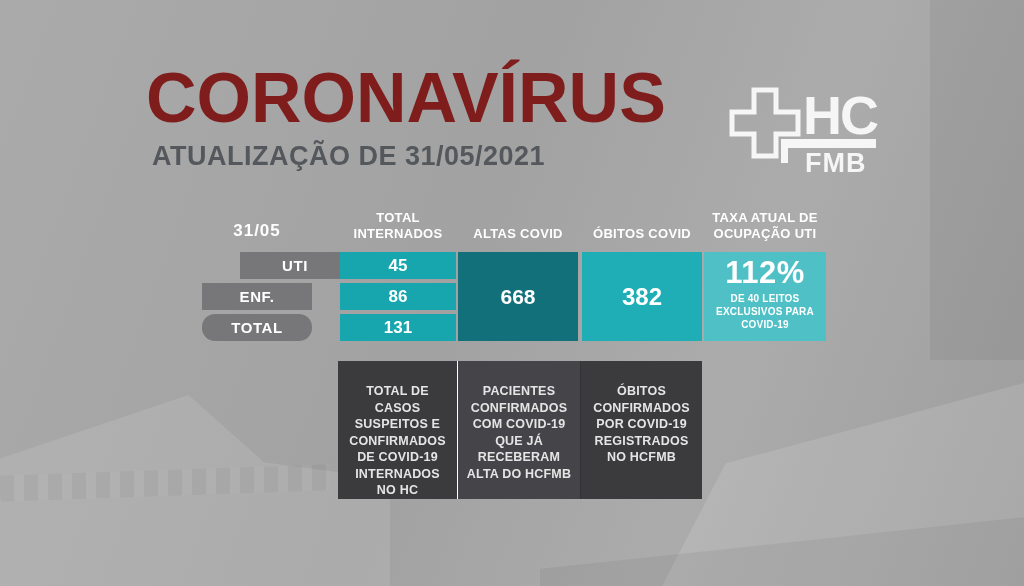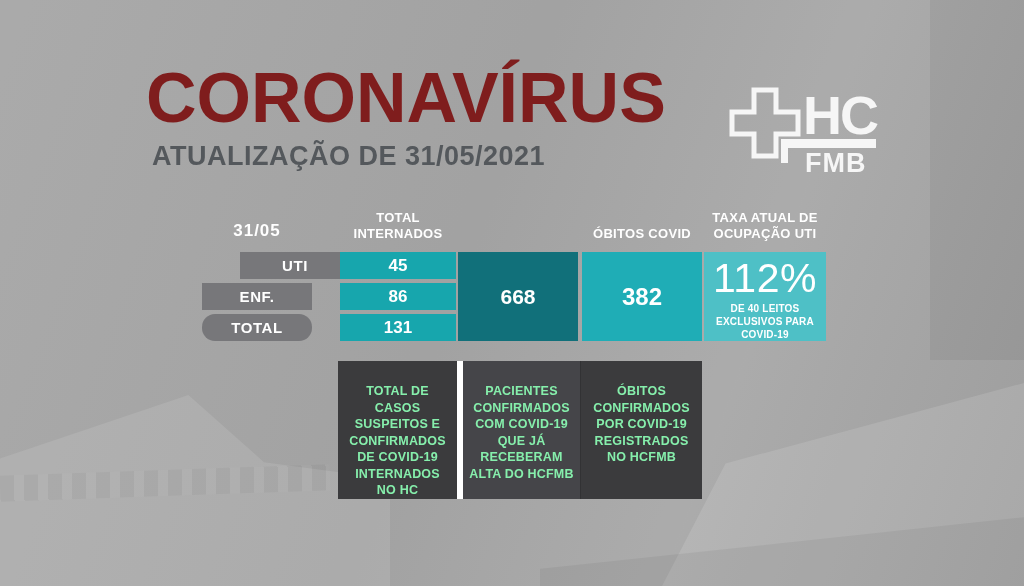--- a/index.html
+++ b/index.html
@@ -67,31 +67,31 @@
     position: absolute;
     display: flex; align-items: center; justify-content: center;
     color: #fff; font-weight: bold; text-align: center;
   }
   .row-label { left: 202px; width: 110px; height: 27px; background: #77777a; font-size: 15px; letter-spacing: 0.6px; }
   .row-value { left: 340px; width: 116px; height: 27px; background: #17a6ad; font-size: 17px; }
   .cell-altas  { left: 458px; top: 252px; width: 120px; height: 89px; background: #11707a; font-size: 21px; }
   .cell-obitos { left: 582px; top: 252px; width: 120px; height: 89px; background: #1fadb6; font-size: 24px; }
   .cell-taxa   { left: 704px; top: 252px; width: 122px; height: 89px; background: #4ec0c6;
                  flex-direction: column; justify-content: flex-start; padding-top: 5px; }
-  .taxa-value { font-size: 41px; font-weight: normal; line-height: 1.05; letter-spacing: 0.5px; }
+  .taxa-value { font-size: 31px; font-weight: bold; line-height: 1.05; letter-spacing: 0.5px; }
   .taxa-note  { width: 114px; font-size: 10px; font-weight: bold; line-height: 1.3; margin-top: 2px; letter-spacing: 0.2px; }
 
   
   .fnote {
     position: absolute; top: 361px; height: 138px;
-    color: #86efac; font-weight: bold; font-size: 12.5px; line-height: 1.32;
+    color: #e5e5e5; font-weight: bold; font-size: 12.5px; line-height: 1.32;
     text-align: center; padding: 22px 6px 0 6px; letter-spacing: 0.2px;
   }
   .fn-1 { left: 338px; width: 119px; background: #3b3b3d; }
-  .fn-2 { left: 457px; width: 124px; background: #454549; border-left: 6px solid #ffffff; border-right: 1px solid #323234; }
+  .fn-2 { left: 457px; width: 124px; background: #454549; border-left: 1px solid #ffffff; border-right: 1px solid #323234; }
   .fn-3 { left: 581px; width: 121px; background: #3b3b3d; }
 </style>
 </head>
 <body>
 
 <div class="canvas">
 
   <div class="bg-tint"></div>
   <div class="bg-building-left"></div>
   <div class="bg-windows-left"></div>
@@ -107,20 +107,21 @@
       <path d="M28 10 h22 v22 h22 v22 h-22 v22 h-22 v-22 h-22 v-22 h22 z" fill="none" stroke="#f6f6f6" stroke-width="5"></path>
     </g>
     <text x="77" y="54" font-size="54" font-weight="bold" fill="#f6f6f6" font-family="Liberation Sans, sans-serif" letter-spacing="-2">HC</text>
     <rect x="55" y="59" width="95" height="9" fill="#f6f6f6"></rect>
     <rect x="55" y="59" width="7" height="24" fill="#f6f6f6"></rect>
     <text x="79" y="92" font-size="27" font-weight="bold" fill="#f6f6f6" font-family="Liberation Sans, sans-serif" letter-spacing="1">FMB</text>
   </svg>
 
   <div class="th" style="left:198px; width:118px; font-size:17px; letter-spacing:1px;">31/05</div>
   <div class="th" style="left:336px; width:124px;">TOTAL INTERNADOS</div>
+  <div class="th" style="left:458px; width:120px;">ALTAS COVID</div>
   <div class="th" style="left:582px; width:120px;">ÓBITOS COVID</div>
   <div class="th" style="left:698px; width:134px;">TAXA ATUAL DE OCUPAÇÃO UTI</div>
 
   <div class="cell row-label" style="top:252px;margin-left:38px;">UTI</div>
   <div class="cell row-label" style="top:283px;">ENF.</div>
   <div class="cell row-label" style="top:314px;border-radius:13px;">TOTAL</div>
 
   <div class="cell row-value" style="top:252px;">45</div>
   <div class="cell row-value" style="top:283px;">86</div>
   <div class="cell row-value" style="top:314px;">131</div>

